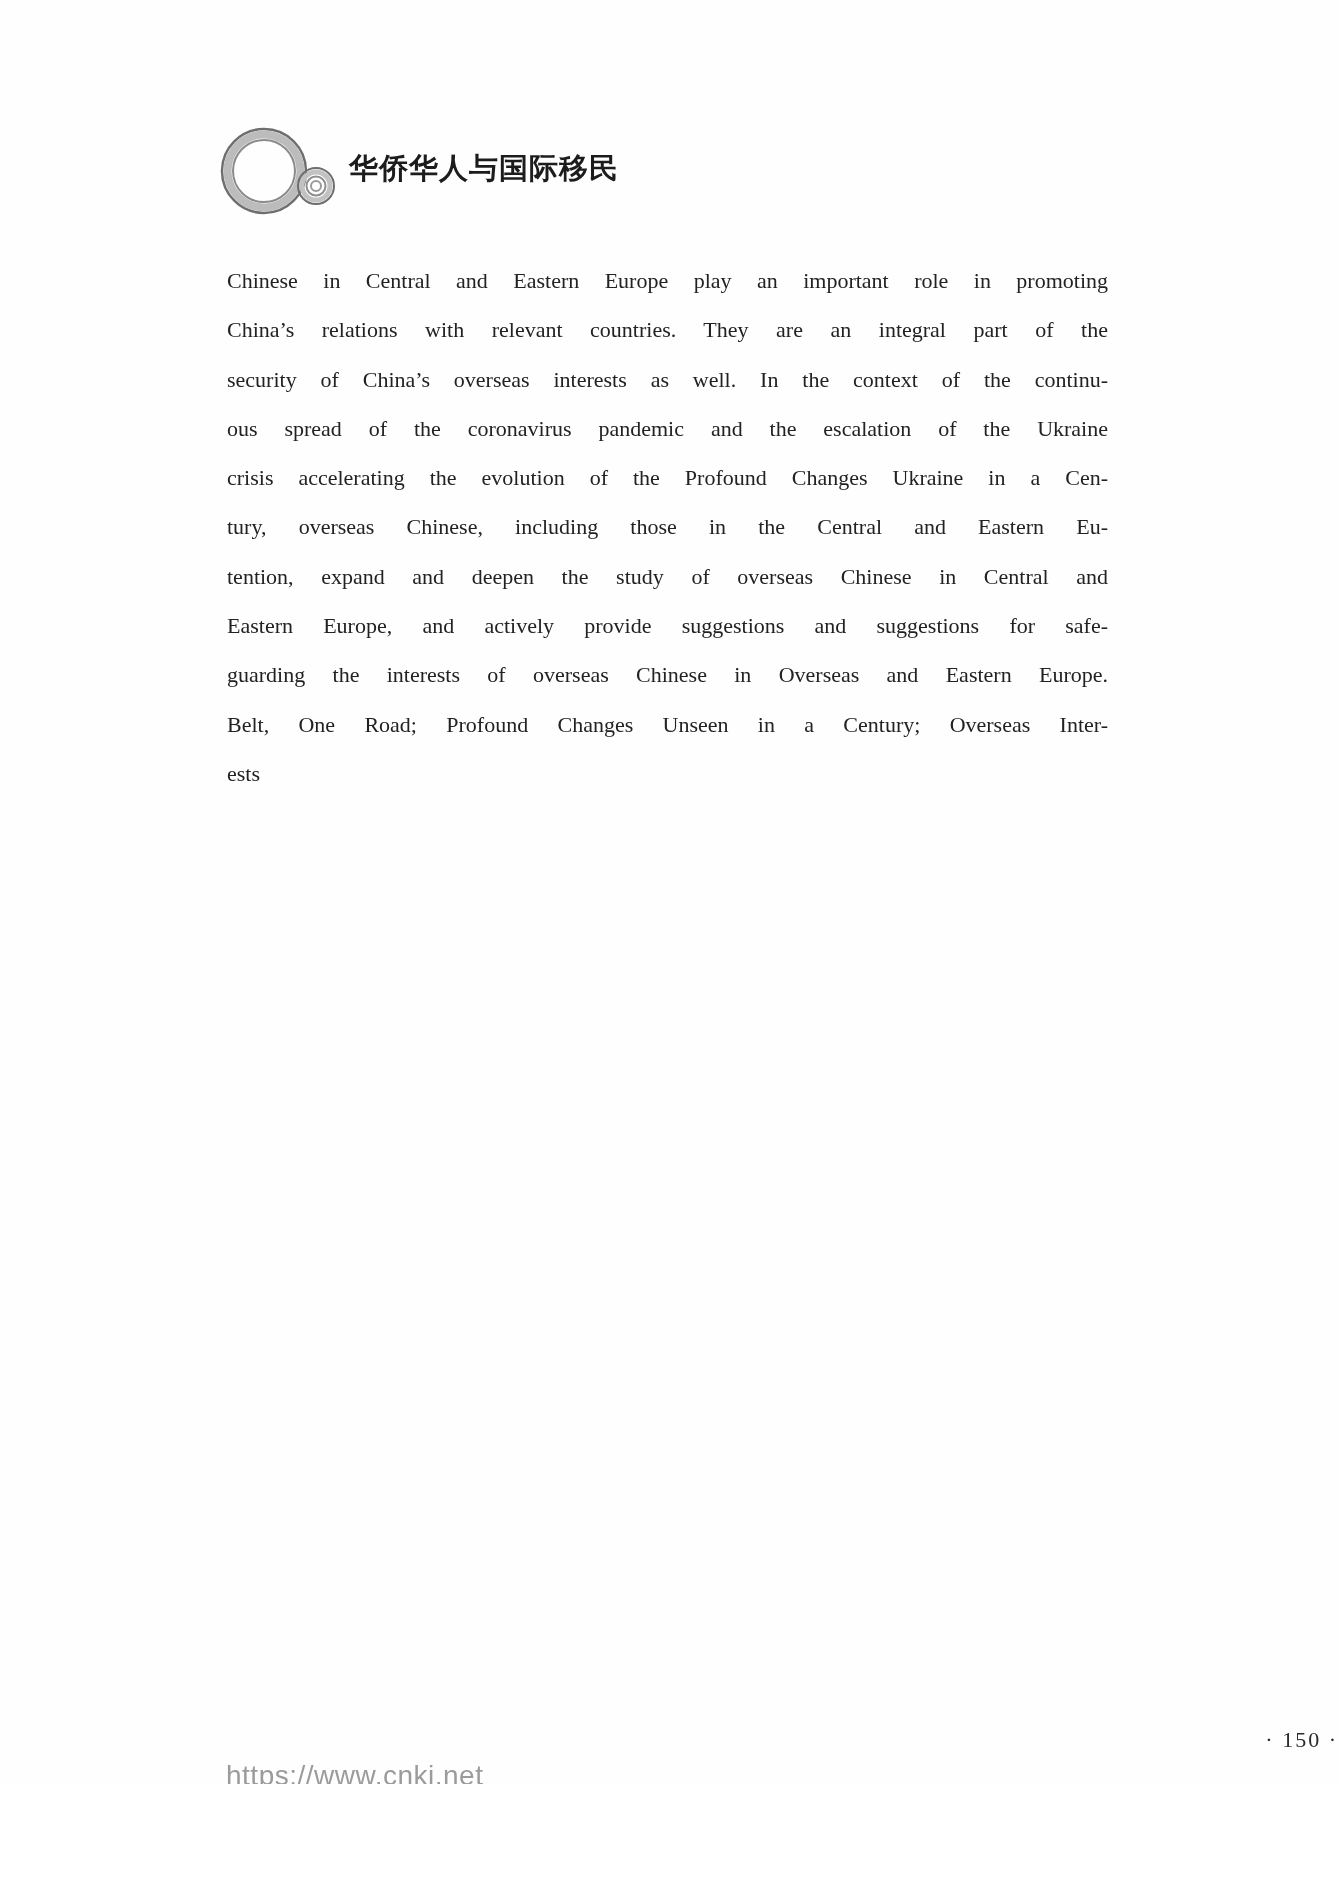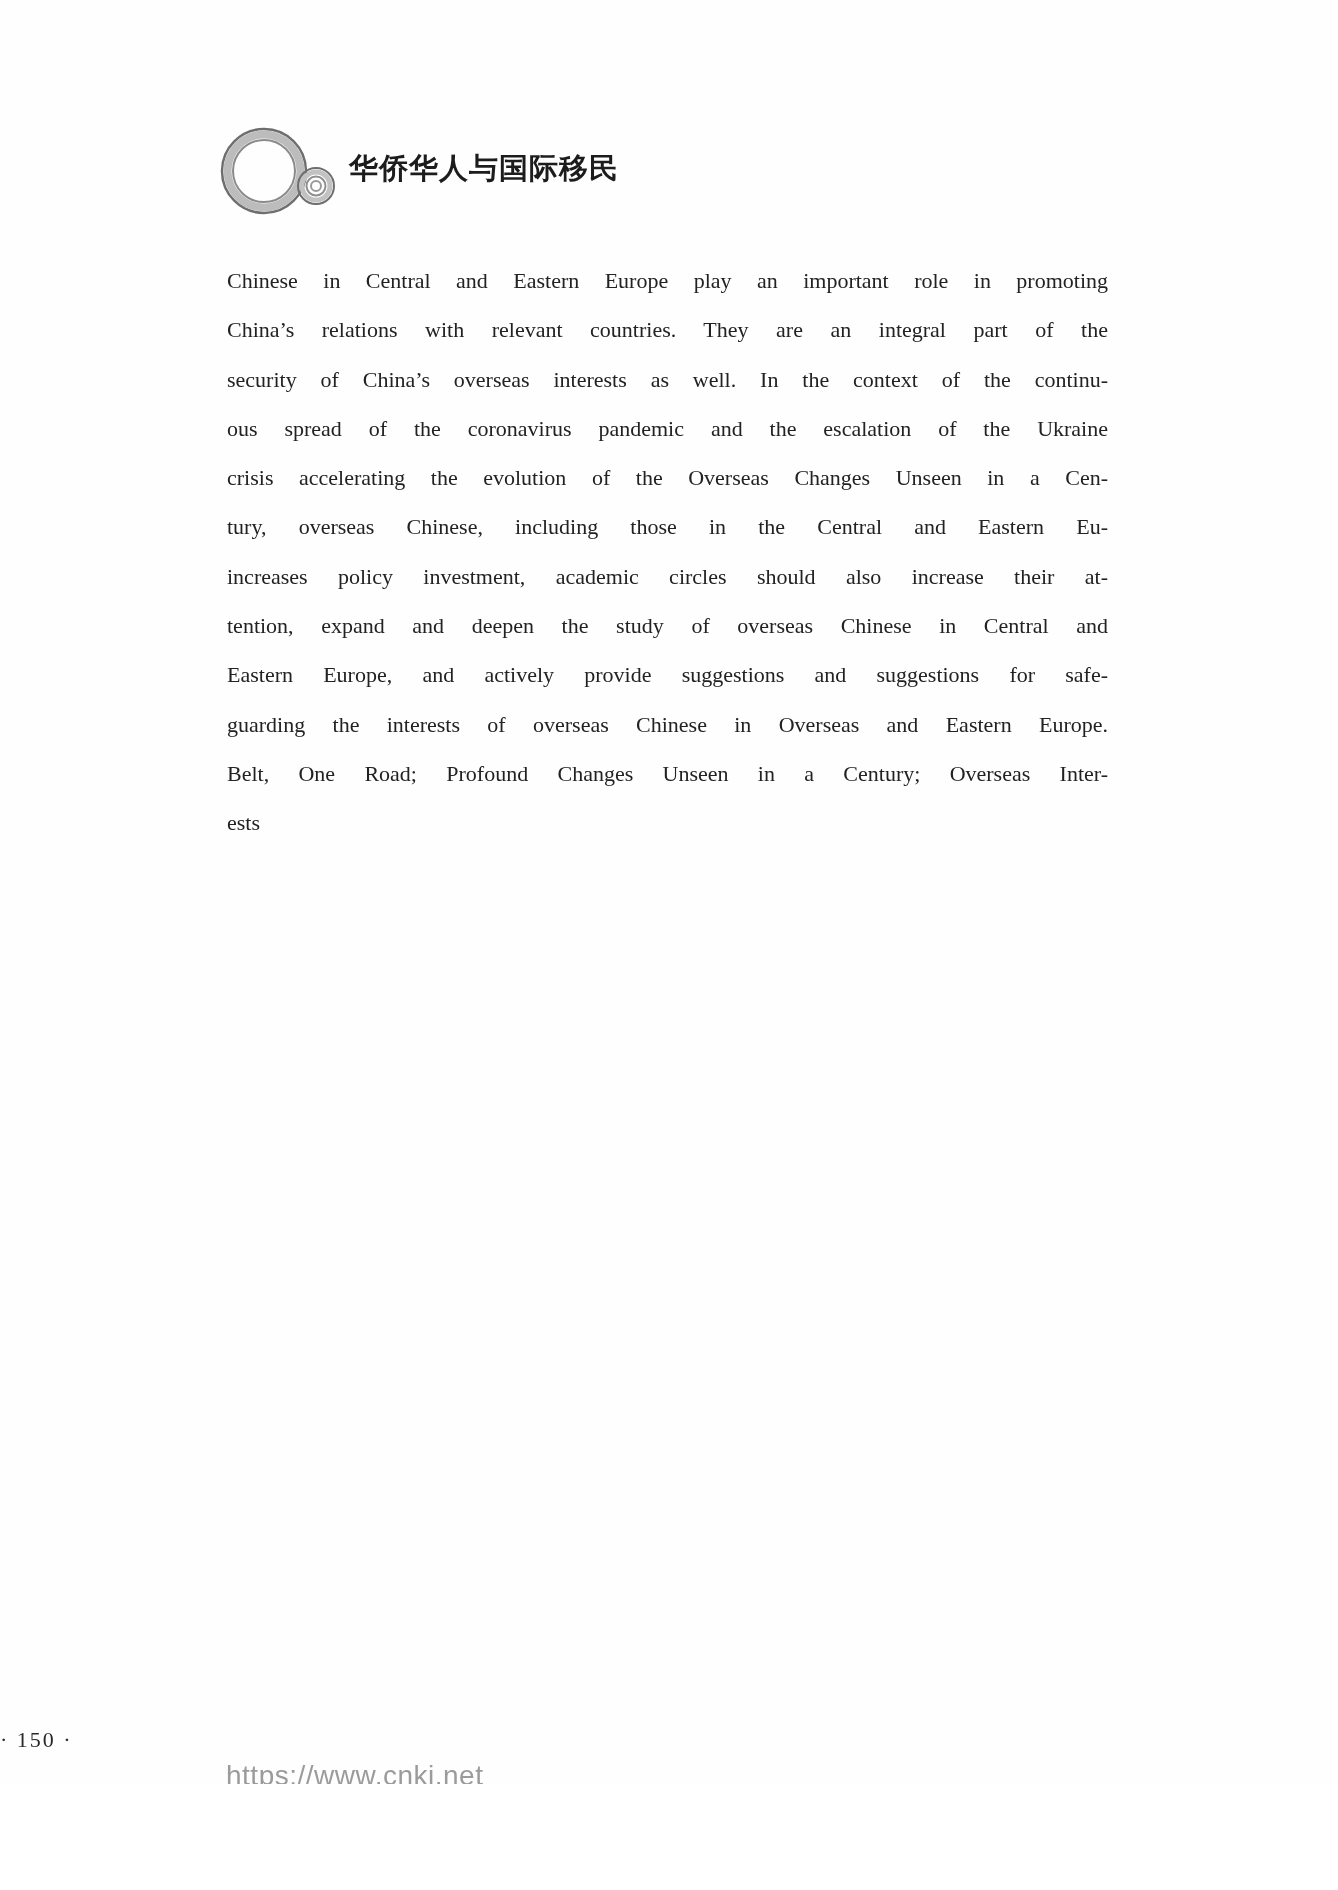--- a/index.html
+++ b/index.html
@@ -35,21 +35,21 @@
   }
   .line.no-just{
     text-align:right;
     text-align-last:left;
   }
   .kw-indent{padding-left:57px;}
   .kw-label{font-weight:bold;}
   
   .pagenum{
     position:absolute;left:0;top:1727px;width:1338px;
-    text-align:left;
+    text-align:right;
     font-size:22px;
     letter-spacing:2px;
     color:#2a2a2a;
   }
   
   .footer-site{
     position:absolute;left:55px;top:1803px;
     font-family:"Liberation Sans", sans-serif;
     font-size:31px;
     color:#9b9b9b;
@@ -80,23 +80,22 @@
       <circle cx="97" cy="63" r="5" fill="none" stroke="#9a9a9a" stroke-width="2"></circle>
     </svg>
   </div>
   <div class="journal-title">华侨华人与国际移民</div>
 
   <div class="textblock">
     <div class="line">Chinese in Central and Eastern Europe play an important role in promoting</div>
     <div class="line">China’s relations with relevant countries. They are an integral part of the</div>
     <div class="line">security of China’s overseas interests as well. In the context of the continu-</div>
     <div class="line">ous spread of the coronavirus pandemic and the escalation of the Ukraine</div>
-    <div class="line">crisis accelerating the evolution of the Overseas Changes Unseen in a Cen-</div>
+    <div class="line">crisis accelerating the evolution of the Profound Changes Ukraine in a Cen-</div>
     <div class="line">tury, overseas Chinese, including those in the Central and Eastern Eu-</div>
-    <div class="line">increases policy investment, academic circles should also increase their at-</div>
     <div class="line">tention, expand and deepen the study of overseas Chinese in Central and</div>
     <div class="line">Eastern Europe, and actively provide suggestions and suggestions for safe-</div>
     <div class="line">guarding the interests of overseas Chinese in Overseas and Eastern Europe.</div>
 
     <div class="line">Belt, One Road; Profound Changes Unseen in a Century; Overseas Inter-</div>
     <div class="line no-just">ests</div>
   </div>
 
   <div class="pagenum">· 150 ·</div>
 

